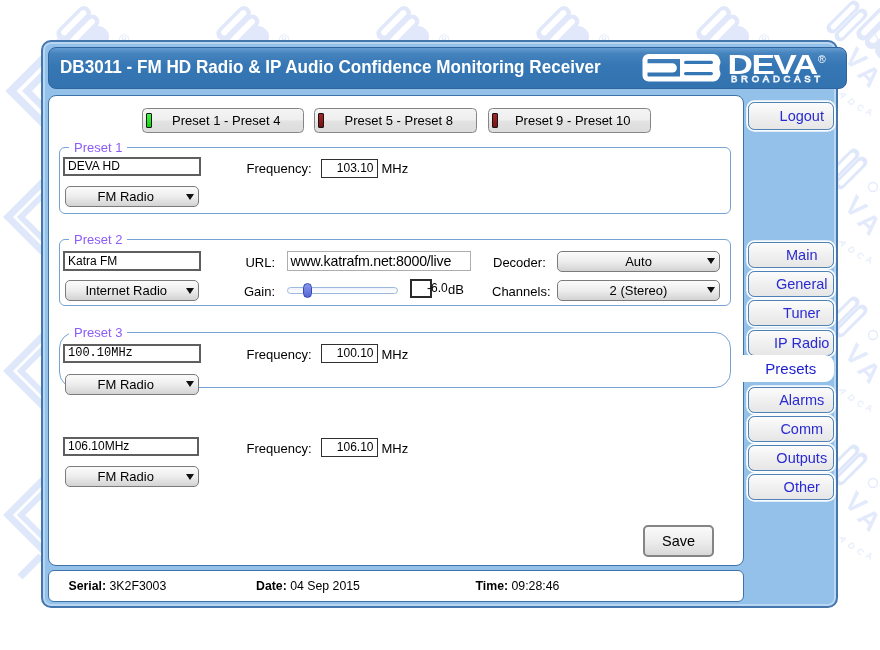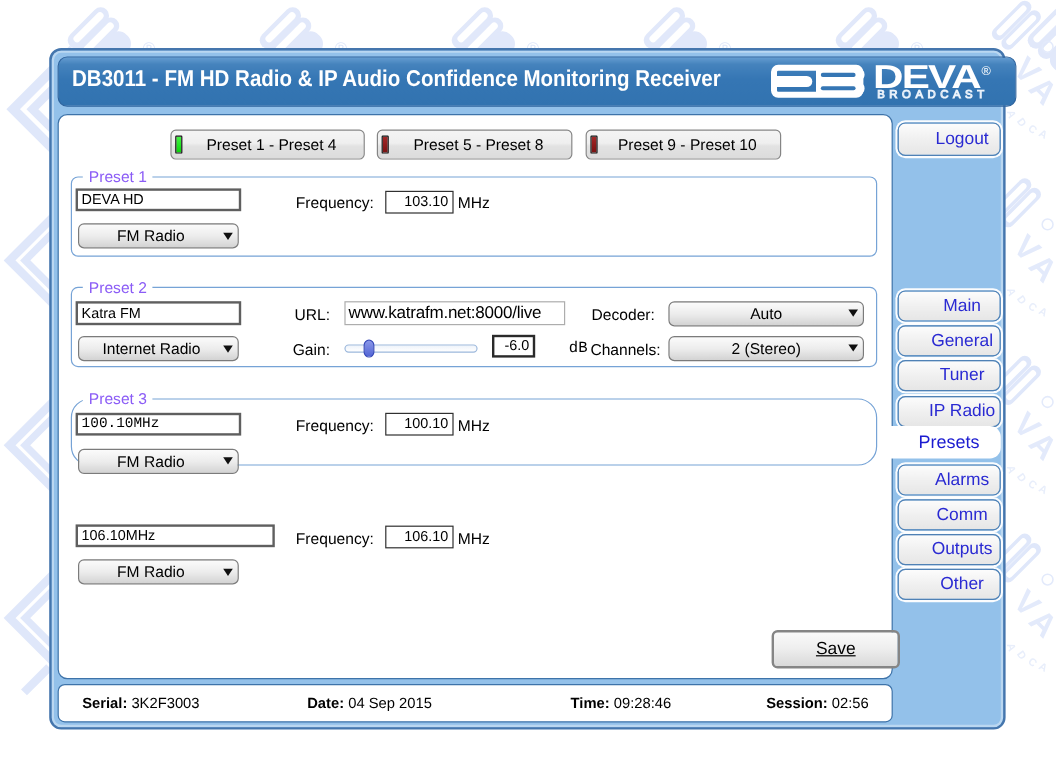--- a/index.html
+++ b/index.html
@@ -17,21 +17,21 @@
 #ptabtxt{position:absolute;left:9.5px;top:0;width:86.5px;height:27px;text-align:center;line-height:27px;color:#1b1bd0;font-size:15px;font-weight:normal;}
 .fs{position:absolute;left:59px;width:672px;box-sizing:border-box;border:1px solid #76a3d6;border-radius:6px;background:#fff;}
 .leg{position:absolute;left:9px;top:-8px;background:#ffffff;padding:0 5px;color:#8b5cf6;font-size:13px;line-height:15px;}
 .tin{position:absolute;box-sizing:border-box;background:#fff;border:2px solid #5f5f5f;font-family:"Liberation Sans",sans-serif;font-size:12px;color:#000;padding:0 0 0 3px;margin:0;}
 .fin{position:absolute;box-sizing:border-box;background:#fff;border:1px solid #303030;font-size:12px;color:#000;text-align:right;padding-right:3px;}
 .dd{position:absolute;box-sizing:border-box;background:linear-gradient(180deg,#fbfbfb 0%,#ececec 52%,#d3d3d3 100%);border:1px solid #7b7b7b;border-radius:5px;font-size:13px;color:#000;text-align:center;}
 .dd .arr{position:absolute;right:3.8px;top:50%;margin-top:-2.8px;width:0;height:0;border-left:4px solid transparent;border-right:4px solid transparent;border-top:6px solid #101010;}
 .lbl{position:absolute;font-size:13px;color:#000;white-space:nowrap;}
 .pbtn{position:absolute;top:107.5px;height:25.5px;box-sizing:border-box;background:linear-gradient(180deg,#f4f4f4 0%,#efefef 45%,#e2e2e2 55%,#dcdcdc 100%);border:1px solid #858585;border-radius:4.5px;font-size:13px;color:#000;text-align:center;line-height:23px;text-indent:7px;}
 .led{position:absolute;left:3.5px;top:4.8px;width:4.2px;height:13.2px;border:1.2px solid #151515;border-radius:1px;}
-#save{position:absolute;left:643px;top:525px;width:107px;height:31.5px;box-sizing:border-box;background:linear-gradient(180deg,#fafafa,#eeeeee 48%,#d9d9d9);border:2px solid #858585;border-radius:5px;font-size:14.5px;color:#000;text-align:center;line-height:28px;text-decoration:underline;}
+#save{position:absolute;left:643px;top:525px;width:71px;height:31.5px;box-sizing:border-box;background:linear-gradient(180deg,#fafafa,#eeeeee 48%,#d9d9d9);border:2px solid #858585;border-radius:5px;font-size:14.5px;color:#000;text-align:center;line-height:28px;}
 </style>
 </head>
 <body>
 <div id="page">
 <svg id="wm" width="880" height="650" viewBox="0 0 880 650">
 <defs>
   <g id="tube">
     <g transform="rotate(45)">
       <rect x="-5.5" y="-21" width="11" height="42" rx="5.5" fill="#dfe7fa"></rect>
       <rect x="-2.6" y="-16.5" width="5.2" height="33" rx="2.6" fill="#ffffff"></rect>
@@ -130,32 +130,32 @@
 
 <div class="tin" style="left:63px;top:250.5px;width:138px;height:20px;line-height:16px;">Katra FM</div>
 <div class="lbl" style="left:240px;top:255px;width:35px;text-align:right;">URL:</div>
 <div class="tin" style="left:286.5px;top:251px;width:184.5px;height:20px;line-height:18px;border:1px solid #adadad;font-size:14.2px;letter-spacing:-0.2px;">www.katrafm.net:8000/live</div>
 <div class="lbl" style="left:493px;top:255px;">Decoder:</div>
 <div class="dd" style="left:557px;top:250.5px;width:163px;height:21.5px;line-height:19.5px;">Auto<span class="arr"></span></div>
 <div class="dd" style="left:64.5px;top:280px;width:134.5px;height:21px;line-height:19px;padding-right:11px;">Internet Radio<span class="arr"></span></div>
 <div class="lbl" style="left:235px;top:283.5px;width:40px;text-align:right;">Gain:</div>
 <div style="position:absolute;left:286.5px;top:286.5px;width:111px;height:7px;box-sizing:border-box;border:1px solid #9cb8dc;border-radius:4px;background:linear-gradient(180deg,#eef3fa,#ffffff);"></div>
 <div style="position:absolute;left:303px;top:282.5px;width:9px;height:15px;box-sizing:border-box;background:linear-gradient(180deg,#8a97e8,#5365d5);border:1px solid #3547b8;border-radius:4.5px;"></div>
-<div class="fin" style="left:410px;top:279px;width:36px;height:18.5px;line-height:15px;border:2px solid #2a2a2a;">-6.0</div>
-<div class="lbl" style="left:474px;top:281.5px;font-family:Liberation Mono, monospace;">dB</div>
+<div class="fin" style="left:410px;top:279px;width:16px;height:18.5px;line-height:15px;border:2px solid #2a2a2a;padding-left:15px;">-6.0</div>
+<div class="lbl" style="left:448px;top:281.5px;">dB</div>
 <div class="lbl" style="left:492px;top:283.5px;">Channels:</div>
 <div class="dd" style="left:557px;top:279.5px;width:163px;height:21.5px;line-height:19.5px;">2 (Stereo)<span class="arr"></span></div>
 
 <div class="tin" style="left:63px;top:343.5px;width:138px;height:19px;line-height:15px;font-family:Liberation Mono, monospace;">100.10MHz</div>
 <div class="lbl" style="left:246.5px;top:347px;">Frequency:</div>
 <div class="fin" style="left:321px;top:344px;width:56.5px;height:19px;line-height:17px;">100.10</div>
 <div class="lbl" style="left:381.5px;top:347px;">MHz</div>
 <div class="dd" style="left:64.5px;top:373.5px;width:134.5px;height:21px;line-height:19px;padding-right:12px;">FM Radio<span class="arr"></span></div>
 
-<div class="tin" style="left:63px;top:437px;width:166px;height:19px;line-height:15px;">106.10MHz</div>
+<div class="tin" style="left:63px;top:437px;width:136px;height:19px;line-height:15px;">106.10MHz</div>
 <div class="lbl" style="left:246.5px;top:440.5px;">Frequency:</div>
 <div class="fin" style="left:321px;top:437.5px;width:56.5px;height:19px;line-height:17px;">106.10</div>
 <div class="lbl" style="left:381.5px;top:440.5px;">MHz</div>
 <div class="dd" style="left:64.5px;top:466px;width:134.5px;height:21px;line-height:19px;padding-right:12px;">FM Radio<span class="arr"></span></div>
 
 <div id="save">Save</div>
 
 <div class="navbtn" style="top:102px;height:28px;line-height:26px;">Logout</div>
 <div class="navbtn" style="top:242px;">Main</div>
 <div class="navbtn" style="top:271.2px;">General</div>
@@ -166,15 +166,14 @@
     </div>
 <div class="navbtn" style="top:386.5px;">Alarms</div>
 <div class="navbtn" style="top:415.7px;">Comm</div>
 <div class="navbtn" style="top:444.9px;">Outputs</div>
 <div class="navbtn" style="top:474.1px;">Other</div>
 
 <div id="footer">
 <span class="ftxt" style="left:19.5px;"><b>Serial:</b> 3K2F3003</span>
 <span class="ftxt" style="left:207px;"><b>Date:</b> 04 Sep 2015</span>
 <span class="ftxt" style="left:426.5px;"><b>Time:</b> 09:28:46</span>
-<span class="ftxt" style="left:589.5px;"><b>Session:</b> 02:56</span>
 </div>
 </div>
 
 </body></html>

